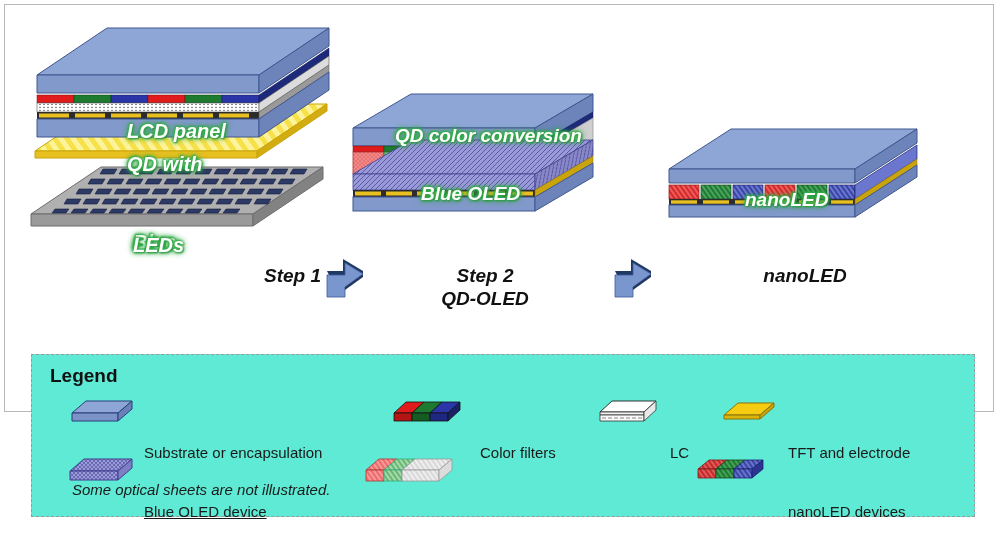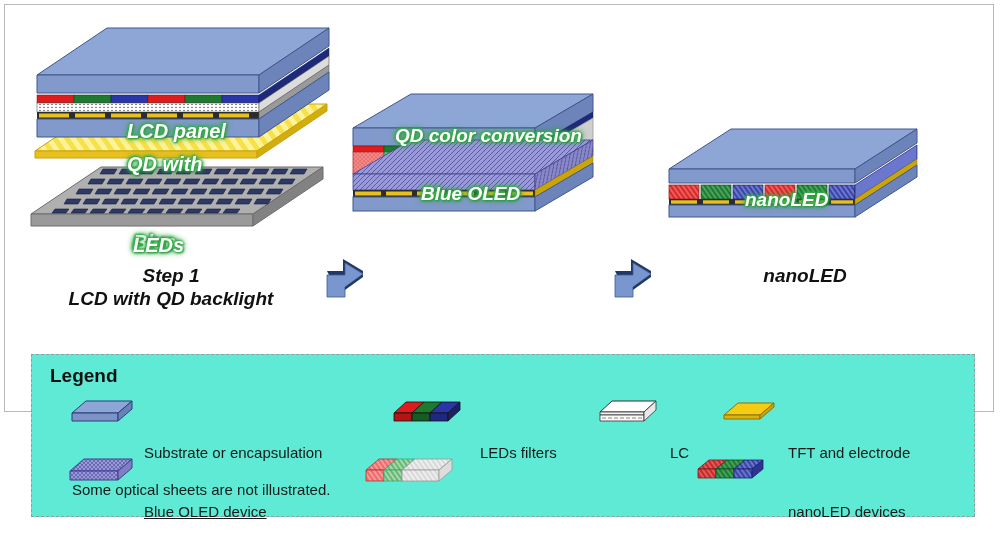--- a/index.html
+++ b/index.html
@@ -20,21 +20,21 @@
 
   
   .arrow{position:absolute;width:40px;height:46px;}
 
   
   #legend{position:absolute;left:26px;top:349px;width:944px;height:163px;
           border:1px dashed #9a9a9a;box-sizing:border-box;background:#5eead4;}
   #legend-title{position:absolute;left:18px;top:10px;font-size:19px;font-weight:bold;color:#111;}
   .leg-item{position:absolute;}
   .leg-label{position:absolute;font-size:15px;color:#1a1a1a;white-space:nowrap;margin-top:40px;}
-  #legend-note{position:absolute;left:40px;top:126px;font-size:15px;color:#1a1a1a;}
+  #legend-note{position:absolute;left:40px;top:126px;font-size:15px;color:#1a1a1a;font-style:italic;}
 
   svg{display:block;overflow:visible;}
 </style>
 </head>
 <body>
 
 <div id="frame">
 
   <div style="position:absolute;left:18px;top:14px;width:310px;height:240px;">
     <svg width="310" height="240" viewBox="0 0 310 240">
@@ -166,23 +166,22 @@
         <polygon points="236,100 306,53 306,71 236,118" fill="#6d84bb" stroke="#41568f" stroke-width="1"></polygon>
       </g>
     </svg>
 
     <span class="glow" style="left:104px;top:101px;font-size:20px;">LCD panel</span>
     <span class="glow" style="left:104px;top:134px;font-size:20px;">QD with</span>
     <span class="glow" style="left:110px;top:192px;font-size:20px;margin-top:20px;">Blue</span>
     <span class="glow" style="left:110px;top:215px;font-size:20px;">LEDs</span>
   </div>
 
-  <div class="caption" style="left:16px;top:259px;width:300px;">
+  <div class="caption" style="left:16px;top:259px;width:300px;text-align:right;">
     <div>Step 1</div>
-    <div>LCD with QD backlight</div>
   </div>
 
   <div class="arrow" style="left:320px;top:252px;">
     <svg width="40" height="46" viewBox="0 0 40 46">
       <polygon points="2,14 18,14 18,2 38,14 38,17 20,6 20,18 4,18" fill="#1f3864"></polygon>
       <polygon points="2,18 20,18 20,6 38,17 20,30 20,40 2,40" fill="#7a96cf" stroke="#3d5a98" stroke-width="0.8"></polygon>
       <polygon points="20,30 38,17 38,20 20,33" fill="#1f3864"></polygon>
     </svg>
   </div>
 
@@ -262,20 +261,24 @@
       <g>
         <rect x="8" y="107" width="182" height="14" fill="#8299cb" stroke="#41568f" stroke-width="1"></rect>
         <polygon points="190,107 248,73 248,87 190,121" fill="#6d84bb" stroke="#41568f" stroke-width="1"></polygon>
       </g>
     </svg>
 
     <span class="glow" style="left:76px;top:93px;font-size:19px;">Blue OLED</span>
     <span class="glow" style="left:50px;top:35px;font-size:19px;">QD color conversion</span>
   </div>
 
+  <div class="caption" style="left:380px;top:259px;width:200px;">
+    <div>Step 2</div>
+    <div>QD-OLED</div>
+  </div>
 
   <div class="arrow" style="left:608px;top:252px;">
     <svg width="40" height="46" viewBox="0 0 40 46">
       <polygon points="2,14 18,14 18,2 38,14 38,17 20,6 20,18 4,18" fill="#1f3864"></polygon>
       <polygon points="2,18 20,18 20,6 38,17 20,30 20,40 2,40" fill="#7a96cf" stroke="#3d5a98" stroke-width="0.8"></polygon>
       <polygon points="20,30 38,17 38,20 20,33" fill="#1f3864"></polygon>
     </svg>
   </div>
 
   <div style="position:absolute;left:650px;top:108px;width:300px;height:120px;">
@@ -353,21 +356,21 @@
       <svg width="80" height="30" viewBox="0 0 80 30">
         <polygon points="4,16 16,5 34,5 22,16" fill="#e01b1b" stroke="#111" stroke-width="0.8"></polygon>
         <polygon points="22,16 34,5 52,5 40,16" fill="#1d7a2e" stroke="#111" stroke-width="0.8"></polygon>
         <polygon points="40,16 52,5 70,5 58,16" fill="#2a35a8" stroke="#111" stroke-width="0.8"></polygon>
         <polygon points="4,16 22,16 22,24 4,24" fill="#b31414" stroke="#111" stroke-width="0.8"></polygon>
         <polygon points="22,16 40,16 40,24 22,24" fill="#145c22" stroke="#111" stroke-width="0.8"></polygon>
         <polygon points="40,16 58,16 58,24 40,24" fill="#1f2880" stroke="#111" stroke-width="0.8"></polygon>
         <polygon points="58,16 70,5 70,13 58,24" fill="#1a2166" stroke="#111" stroke-width="0.8"></polygon>
       </svg>
     </div>
-    <div class="leg-label" style="left:448px;top:49px;">LEDs filters</div>
+    <div class="leg-label" style="left:448px;top:49px;">Color filters</div>
 
     <div class="leg-item" style="left:566px;top:42px;">
       <svg width="62" height="30" viewBox="0 0 62 30">
         <polygon points="2,15 14,4 58,4 46,15" fill="#ffffff" stroke="#333" stroke-width="1"></polygon>
         <polygon points="2,15 46,15 46,18 2,18" fill="#f2f2f2" stroke="#333" stroke-width="0.8"></polygon>
         <polygon points="2,18 46,18 46,24 2,24" fill="#fafafa" stroke="#333" stroke-width="0.8"></polygon>
         <g stroke="#555" stroke-width="0.7">
           <path d="M4,21 L8,21 M10,21 L14,21 M16,21 L20,21 M22,21 L26,21 M28,21 L32,21 M34,21 L38,21 M40,21 L44,21"></path>
         </g>
         <polygon points="46,15 58,4 58,13 46,24" fill="#e8e8e8" stroke="#333" stroke-width="0.8"></polygon>

